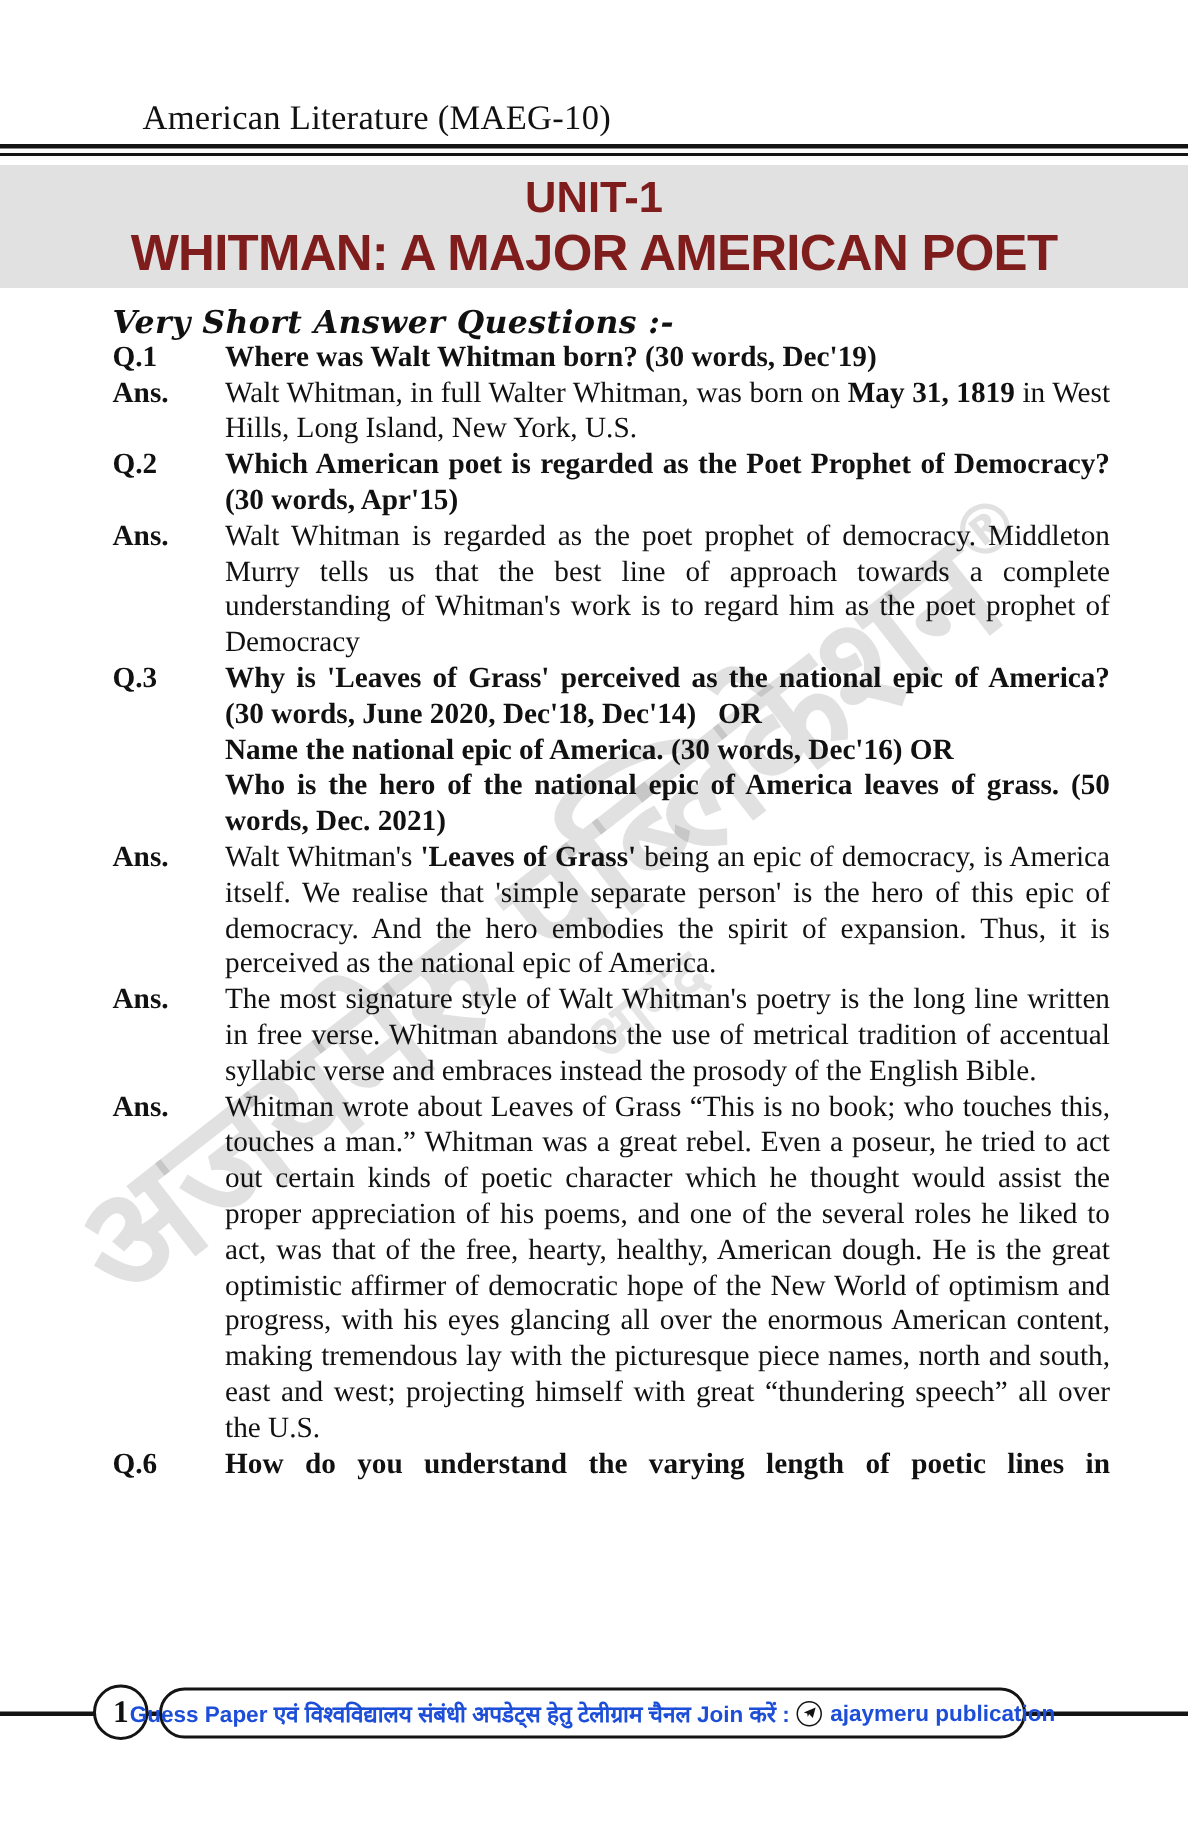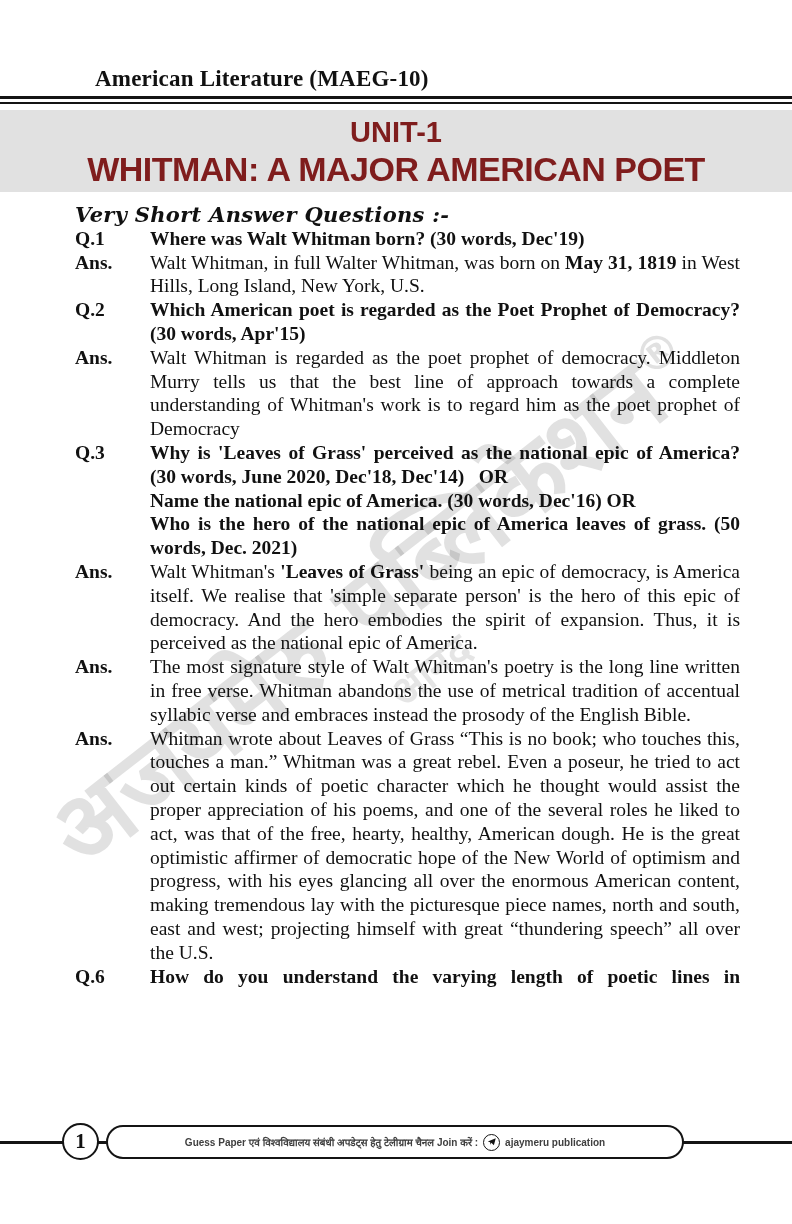--- a/index.html
+++ b/index.html
@@ -2,21 +2,21 @@
 <html><head>
 <meta charset="utf-8">
 <style>
   html,body{margin:0;padding:0;}
   body{
     width:792px;height:1224px;position:relative;background:#ffffff;
     font-family:"Liberation Serif",serif;color:#111;overflow:hidden;
   }
   
   .course-title{
-    position:absolute;left:95px;top:66px;font-size:23px;font-weight:bold;
+    position:absolute;left:95px;top:66px;font-size:23px;font-weight:normal;
     letter-spacing:.2px;z-index:2;font-family:"Liberation Serif",serif;
   }
   .rule-thick{position:absolute;left:0;top:96px;width:792px;height:3px;background:#141414;z-index:2;}
   .rule-thin{position:absolute;left:0;top:102px;width:792px;height:1.5px;background:#141414;z-index:2;}
   
   .unit-banner{
     position:absolute;left:0;top:110px;width:792px;height:82px;background:#e1e1e1;
     text-align:center;font-family:"Liberation Sans",sans-serif;font-weight:bold;color:#7f1d1d;z-index:2;
   }
   .unit-line1{font-size:29px;line-height:34px;margin-top:5px;letter-spacing:0px;}
@@ -51,21 +51,21 @@
   .footer-line{position:absolute;left:0;top:1141px;width:792px;height:2.5px;background:#141414;z-index:1;}
   .page-circle{
     position:absolute;left:62px;top:1123px;width:37px;height:37px;border:2.5px solid #141414;
     border-radius:50%;background:#fff;display:flex;align-items:center;justify-content:center;
     font-size:21px;font-weight:bold;z-index:2;box-sizing:border-box;font-family:"Liberation Serif",serif;
   }
   .footer-pill{
     position:absolute;left:106px;top:1125px;width:578px;height:34px;border:2.5px solid #141414;
     border-radius:18px;background:#fff;display:flex;align-items:center;justify-content:center;
     gap:5px;z-index:2;box-sizing:border-box;
-    font-family:"Liberation Sans",sans-serif;font-weight:bold;font-size:10px;color:#404040;white-space:nowrap;
+    font-family:"Liberation Sans",sans-serif;font-weight:bold;font-size:15px;color:#1d4ed8;white-space:nowrap;
   }
   .tg-icon{
     width:17px;height:17px;border:1.6px solid #141414;border-radius:50%;
     display:inline-flex;align-items:center;justify-content:center;flex:0 0 17px;box-sizing:border-box;
   }
   .tg-icon svg{width:10px;height:10px;display:block;}
 </style>
 </head>
 <body>
 

